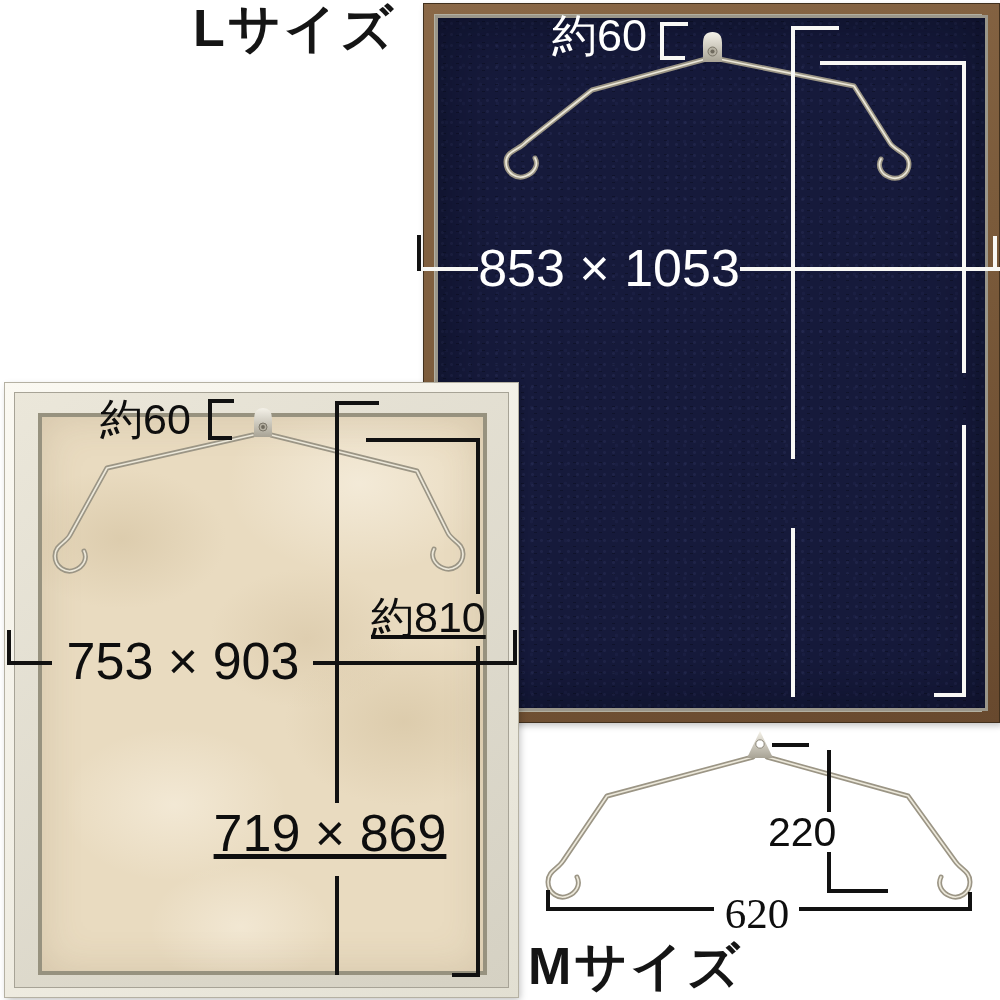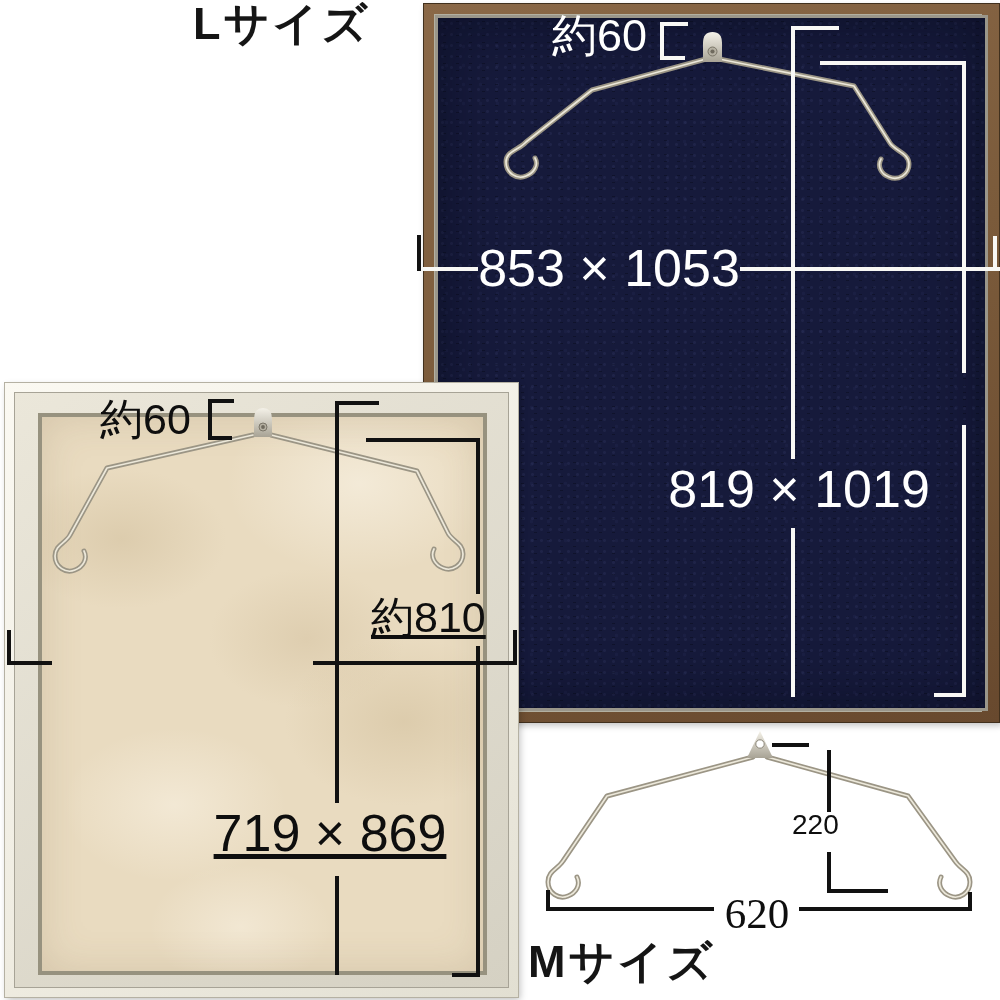--- a/index.html
+++ b/index.html
@@ -60,21 +60,21 @@
 5;stroke-width:1;}
   
   .ln{position:absolute;}
   .w{background:#f8f8f5;}
   .b{background:#111111;}
   
   .t{position:absolute;white-space:nowrap;color:#ffffff;line-height:1.08;}
   .tb{color:#0e0e0e;}
   .num{font-size:52px;}
   .sm{font-size:43px;}
-  .lbl{font-size:45px;font-weight:600;letter-spacing:3px;color:#151515;}
+  .lbl{font-size:52px;font-weight:600;letter-spacing:3px;color:#151515;}
   .ctr{transform:translateX(-50%);text-align:center;}
 </style>
 </head>
 <body>
 
 <div id="canvas">
 
   <div class="t lbl" style="left:193px;top:0px;">Lサイズ</div>
 
   <div class="frame-l">
@@ -135,47 +135,47 @@
   <div class="ln w" style="left:791px;top:26px;width:4px;height:433px;"></div>
   <div class="ln w" style="left:791px;top:528px;width:4px;height:169px;"></div>
   <div class="ln w" style="left:791px;top:26px;width:48px;height:4px;"></div>
   <div class="ln w" style="left:962px;top:61px;width:4px;height:312px;"></div>
   <div class="ln w" style="left:962px;top:425px;width:4px;height:272px;"></div>
   <div class="ln w" style="left:820px;top:61px;width:146px;height:4px;"></div>
   <div class="ln w" style="left:934px;top:693px;width:32px;height:4px;"></div>
 
   <div class="t sm" style="left:552px;top:12px;font-size:45px;">約60</div>
   <div class="t num ctr" style="left:609px;top:240px;">853 × 1053</div>
-  <div class="t num ctr" style="left:799px;top:461px;">819 × 1019</div>
 
   <div class="ln b" style="left:208px;top:399px;width:4px;height:41px;"></div>
   <div class="ln b" style="left:208px;top:399px;width:26px;height:4px;"></div>
   <div class="ln b" style="left:208px;top:436px;width:24px;height:4px;"></div>
   <div class="ln b" style="left:335px;top:401px;width:4px;height:402px;"></div>
   <div class="ln b" style="left:335px;top:876px;width:4px;height:99px;"></div>
   <div class="ln b" style="left:335px;top:401px;width:44px;height:4px;"></div>
   <div class="ln b" style="left:476px;top:438px;width:4px;height:156px;"></div>
   <div class="ln b" style="left:476px;top:646px;width:4px;height:331px;"></div>
   <div class="ln b" style="left:366px;top:438px;width:114px;height:4px;"></div>
   <div class="ln b" style="left:452px;top:973px;width:28px;height:4px;"></div>
   <div class="ln b" style="left:7px;top:661px;width:45px;height:4px;"></div>
   <div class="ln b" style="left:313px;top:661px;width:204px;height:4px;"></div>
   <div class="ln b" style="left:7px;top:630px;width:4px;height:35px;"></div>
   <div class="ln b" style="left:513px;top:630px;width:4px;height:35px;"></div>
 
   <div class="t tb sm" style="left:100px;top:396px;">約60</div>
+  <div class="t tb num ctr" style="left:183px;top:633px;">753 × 903</div>
   <div class="t tb sm" style="left:371px;top:594px;text-decoration:underline;">約810</div>
   <div class="t tb num ctr" style="left:330px;top:805px;text-decoration:underline;">719 × 869</div>
 
   <div class="ln b" style="left:772px;top:743px;width:37px;height:4px;"></div>
   <div class="ln b" style="left:827px;top:750px;width:4px;height:62px;"></div>
   <div class="ln b" style="left:827px;top:852px;width:4px;height:39px;"></div>
   <div class="ln b" style="left:827px;top:889px;width:61px;height:4px;"></div>
   <div class="ln b" style="left:546px;top:907px;width:168px;height:4px;"></div>
   <div class="ln b" style="left:799px;top:907px;width:173px;height:4px;"></div>
   <div class="ln b" style="left:546px;top:890px;width:4px;height:21px;"></div>
   <div class="ln b" style="left:968px;top:892px;width:4px;height:19px;"></div>
 
-  <div class="t tb" style="left:792px;top:810px;font-size:28px;">220</div>
+  <div class="t tb" style="left:768px;top:810px;font-size:41px;">220</div>
   <div class="t tb sm ctr" style="left:757px;top:891px;font-family:Liberation Serif, serif;">620</div>
   <div class="t lbl" style="left:528px;top:938px;">Mサイズ</div>
 
 </div>
 
 </body></html>

